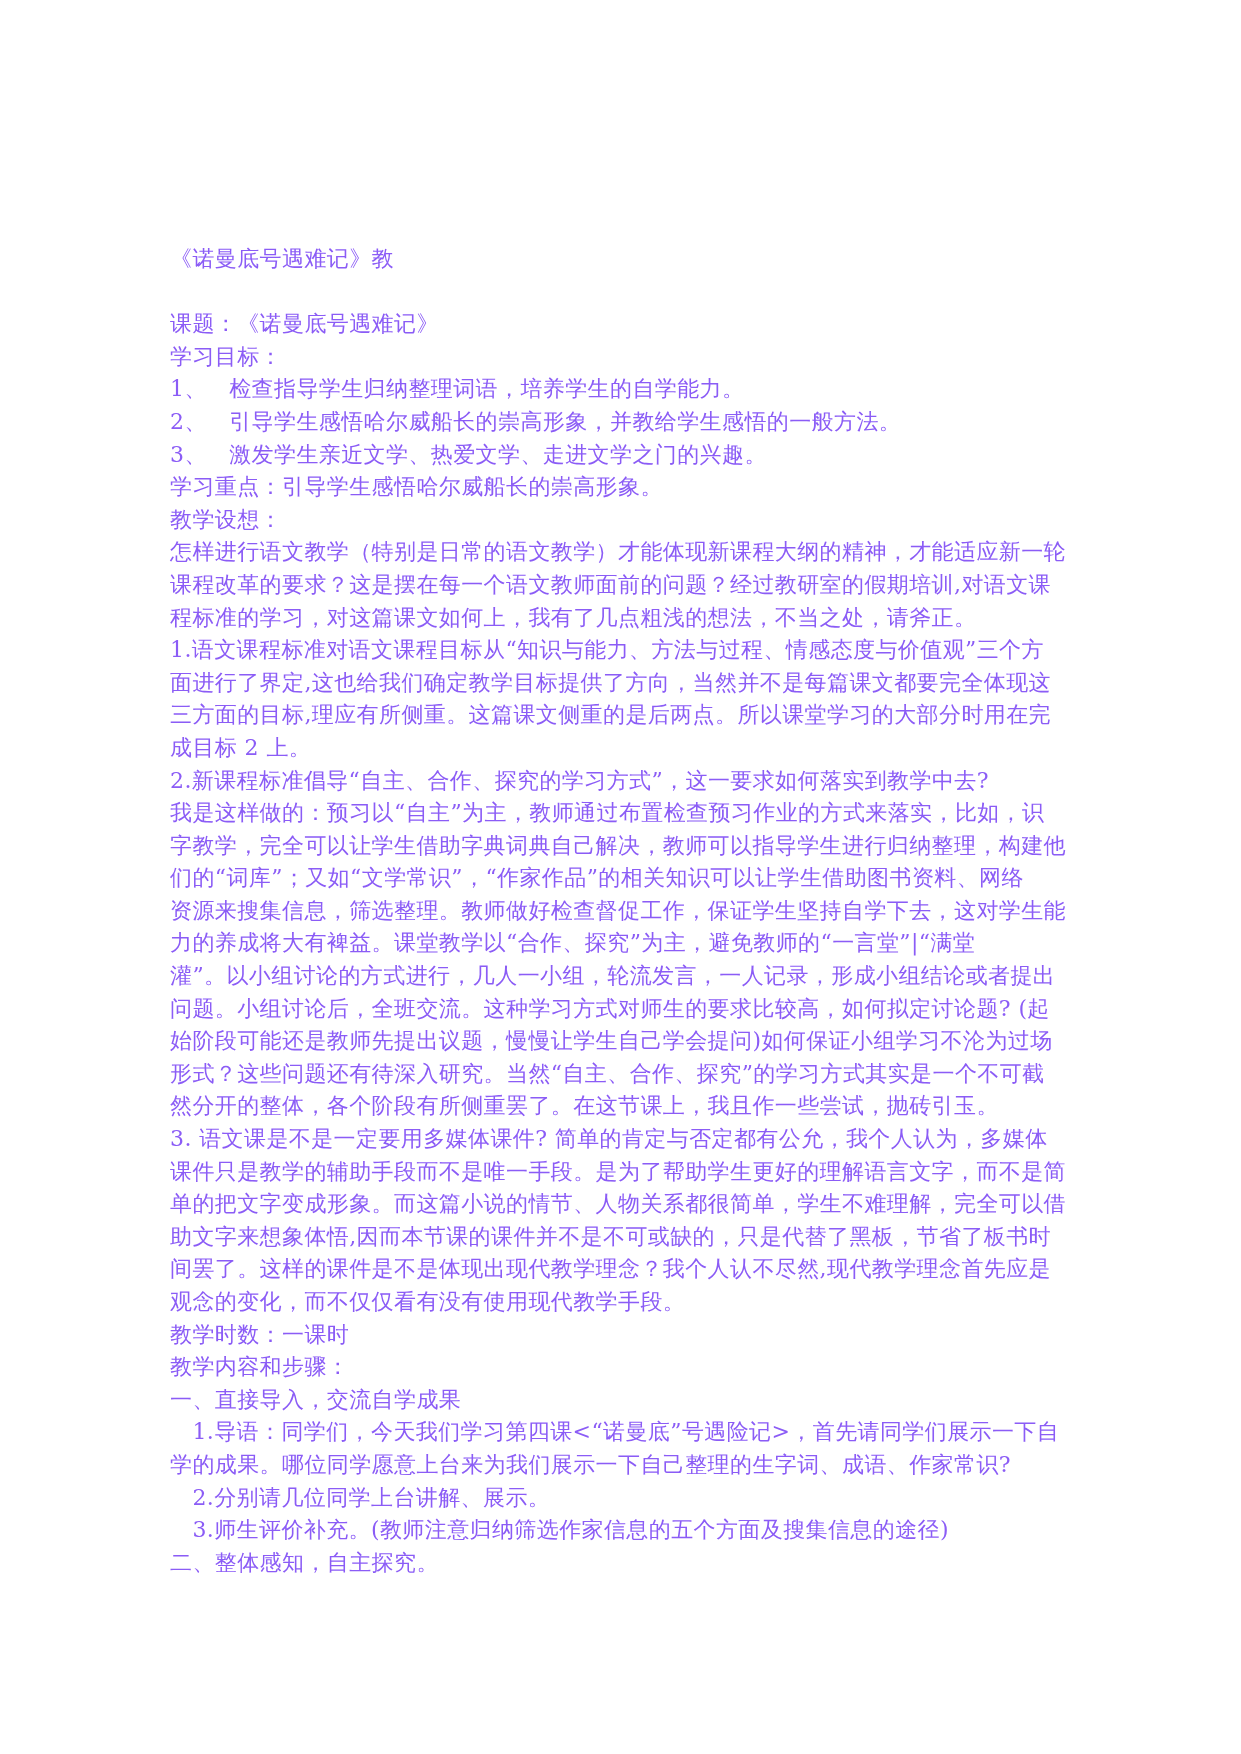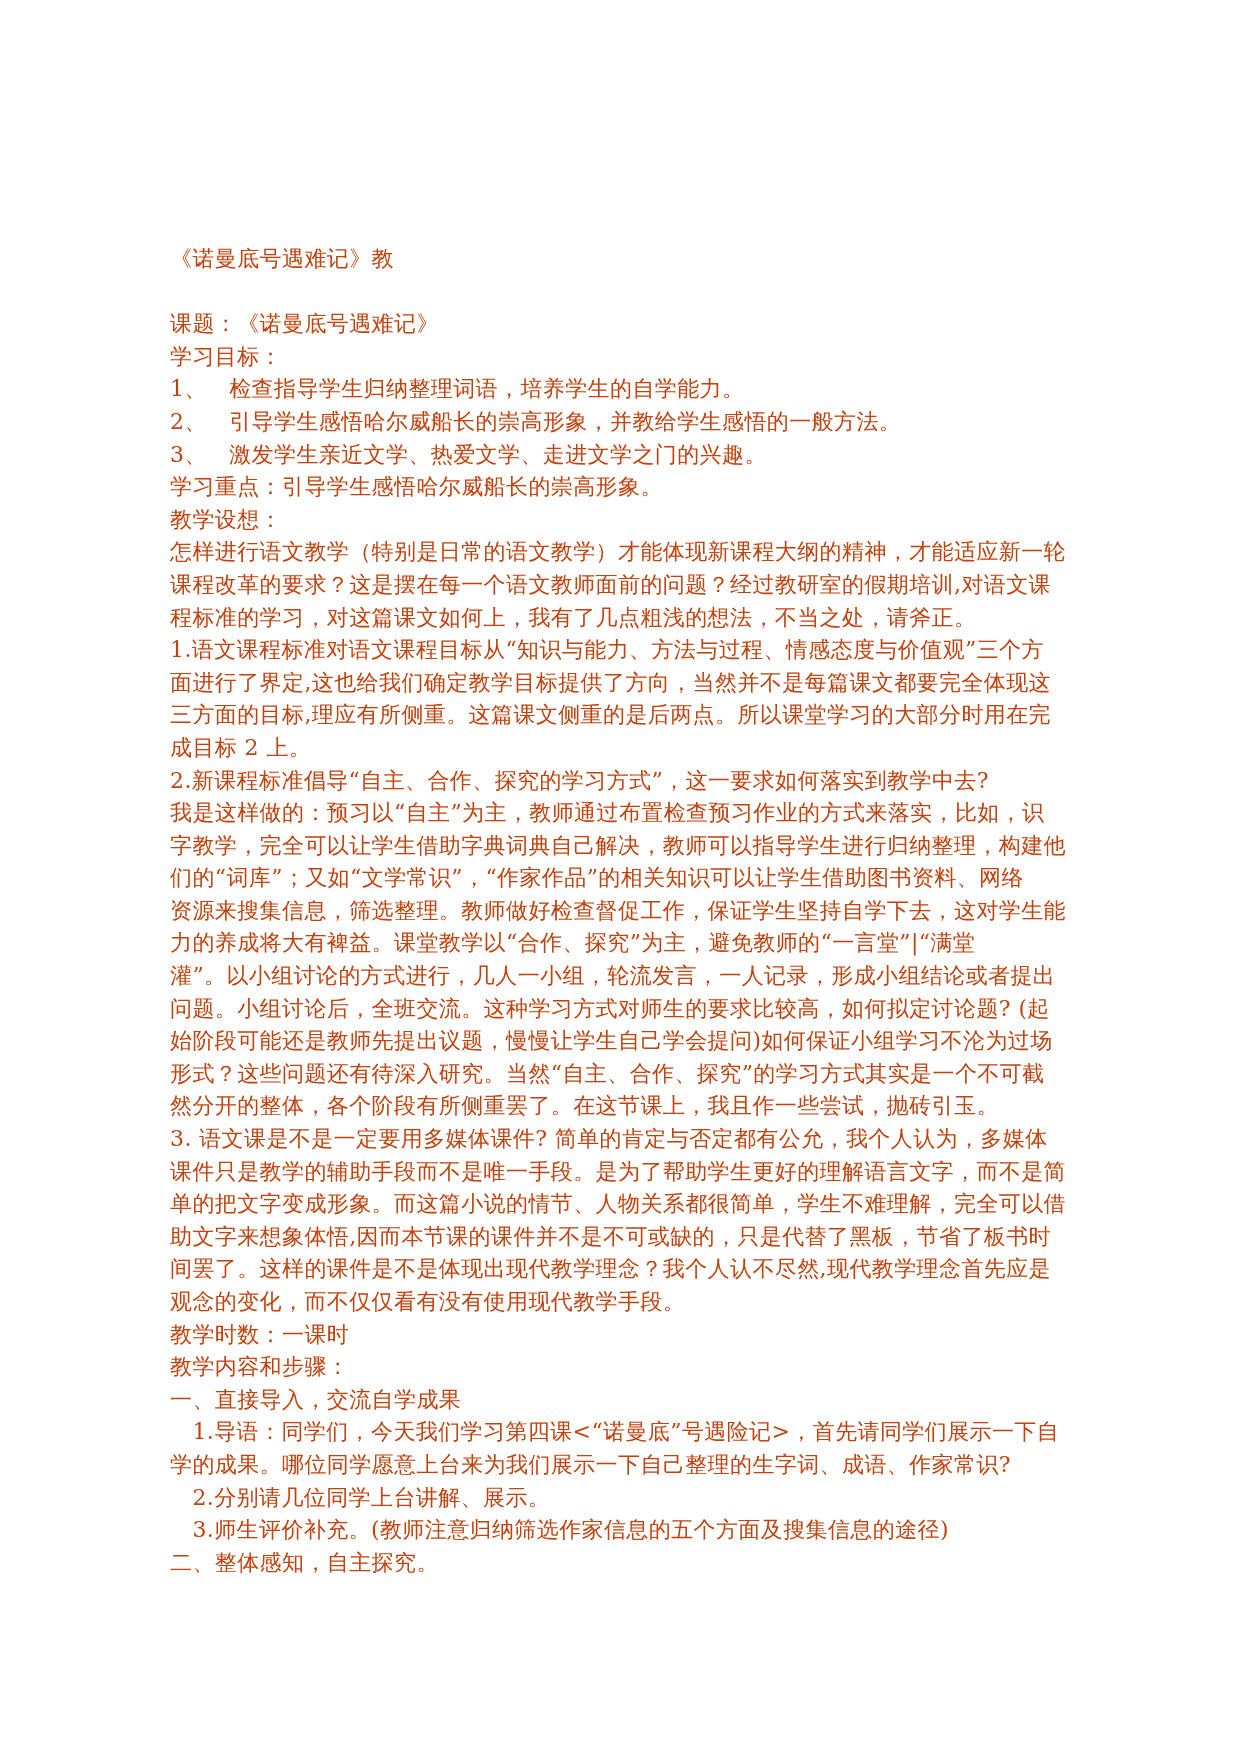--- a/index.html
+++ b/index.html
@@ -15,21 +15,21 @@
     overflow: hidden;
   }
   .textblock {
     position: absolute;
     left: 170px;
     top: 243px;
     width: 918px;
     font-family: "DejaVu Serif", "Liberation Serif", serif;
     font-size: 22px;
     line-height: 32.6px;
-    color: #c2410c;
+    color: #8b5cf6;
     letter-spacing: 0.4px;
     white-space: pre-wrap;
   }
   .line {
     height: 32.6px;
     overflow: visible;
   }
 </style>
 </head>
 <body>

